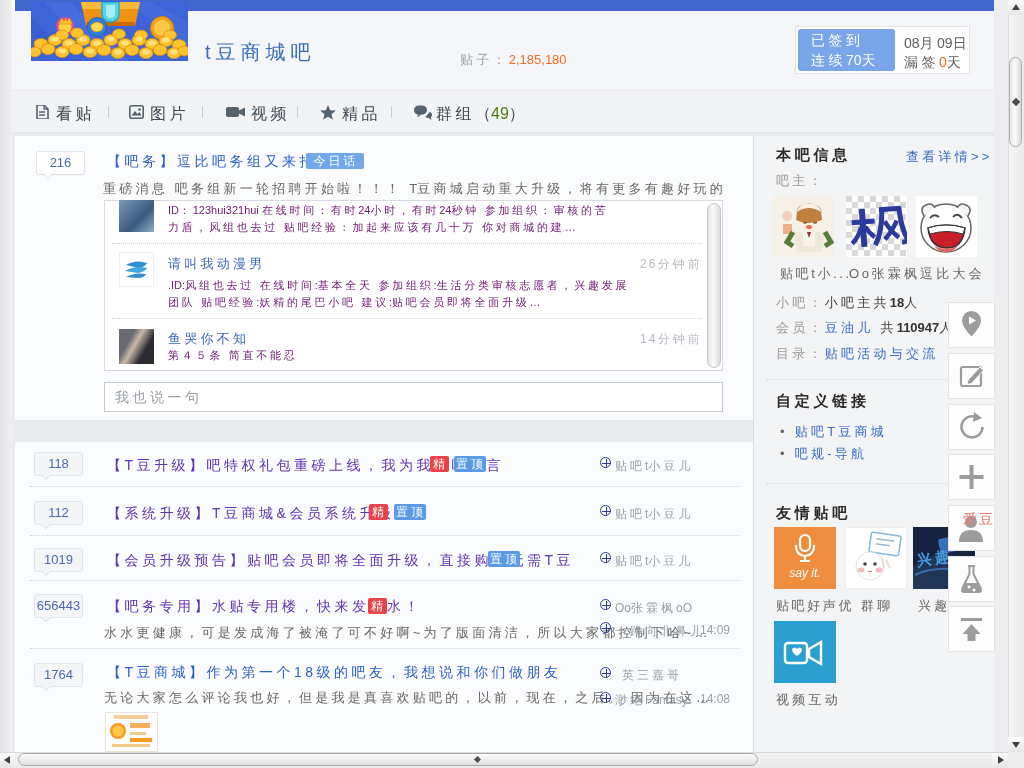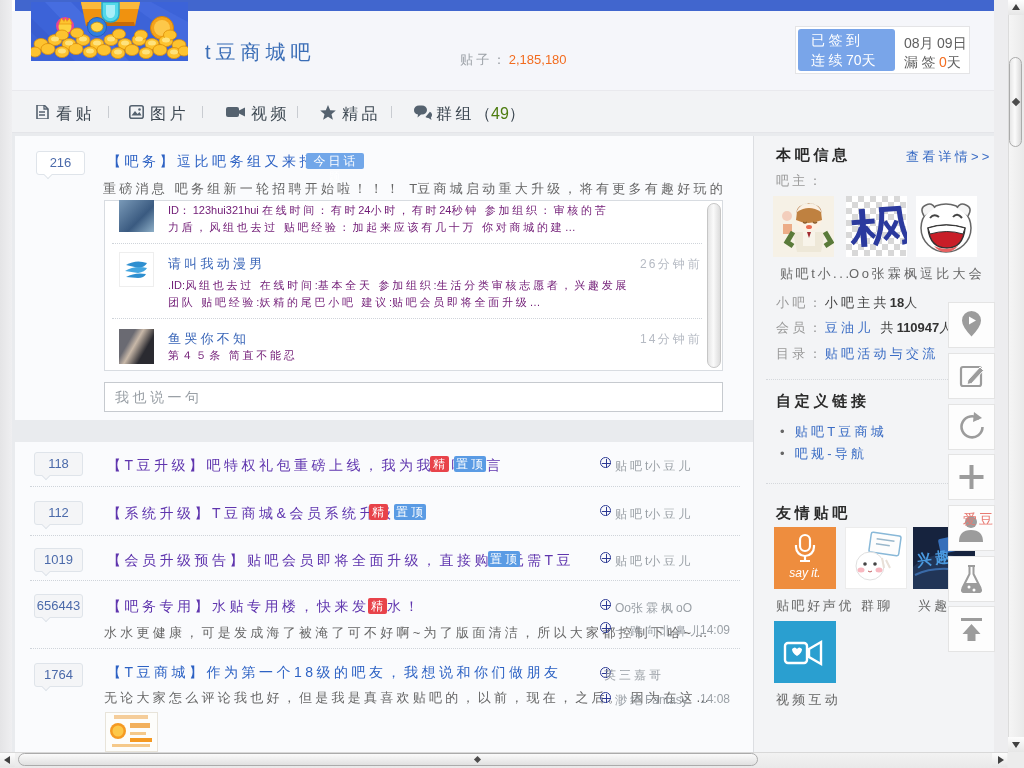--- a/index.html
+++ b/index.html
@@ -262,21 +262,21 @@
 <div class="mico" style="left:600px;top:599px"></div>
 <div class="meta" style="left:615px;top:600px">Oo<span class="k">张霖枫</span>oO</div>
 <div class="prev" style="left:104px;top:624px"><span class="k">水水更健康，可是发成海了被淹了可不好啊~为了版面清洁，所以大家都控制下哈~</span>…</div>
 <div class="mico" style="left:600px;top:622px"></div>
 <div class="meta" style="left:615px;top:623px"><span class="k">一路向北鼻儿</span></div>
 <div class="tstamp" style="left:700px;top:623px">14:09</div>
 <div class="dash" style="left:30px;top:648px;width:710px"></div>
 <div class="cntbox" style="left:34px;top:663px">1764<i></i></div>
 <div class="ttl2 blue" style="left:107px;top:664px">【T豆商城】作为第一个18级的吧友，我想说和你们做朋友</div>
 <div class="mico" style="left:600px;top:667px"></div>
-<div class="meta" style="left:604px;top:667px"><span class="k">英三嘉哥</span></div>
+<div class="meta" style="left:622px;top:667px"><span class="k">英三嘉哥</span></div>
 <div class="prev" style="left:104px;top:689px"><span class="k">无论大家怎么评论我也好，但是我是真喜欢贴吧的，以前，现在，之后。 因为在这</span>…</div>
 <div class="mico" style="left:600px;top:692px"></div>
 <div class="meta" style="left:615px;top:692px"><span class="k">渺绝</span>Fantasy</div>
 <div class="tstamp" style="left:700px;top:692px">14:08</div>
 
 <div class="abs" style="left:105px;top:712px;width:53px;height:40px;background:#fdfdfb;border:1px solid #e8e4da"><svg width="51" height="38" viewBox="0 0 51 38">
       <rect x="8" y="2" width="34" height="4" fill="#f0ad5a" opacity=".6"></rect>
       <circle cx="12" cy="18" r="8" fill="#f59a23"></circle>
       <circle cx="12" cy="18" r="5.5" fill="#fdc84a"></circle>
       <rect x="24" y="10" width="20" height="5" fill="#f2b05c"></rect>

